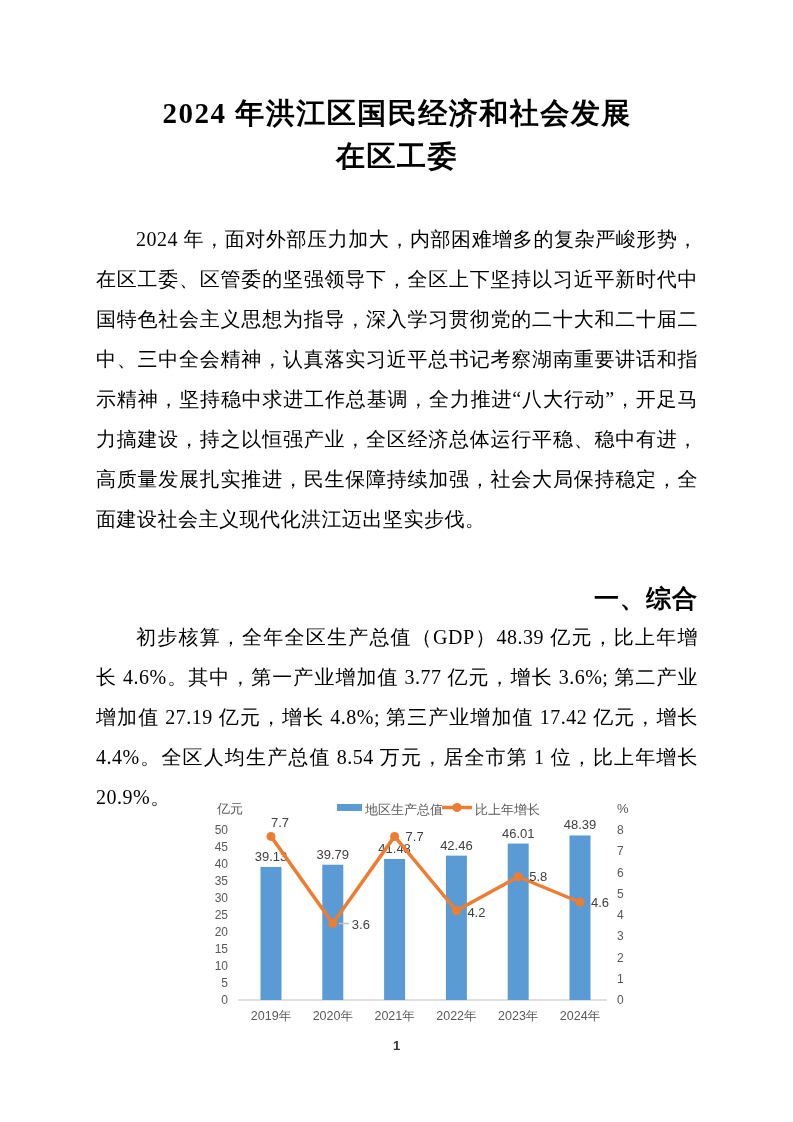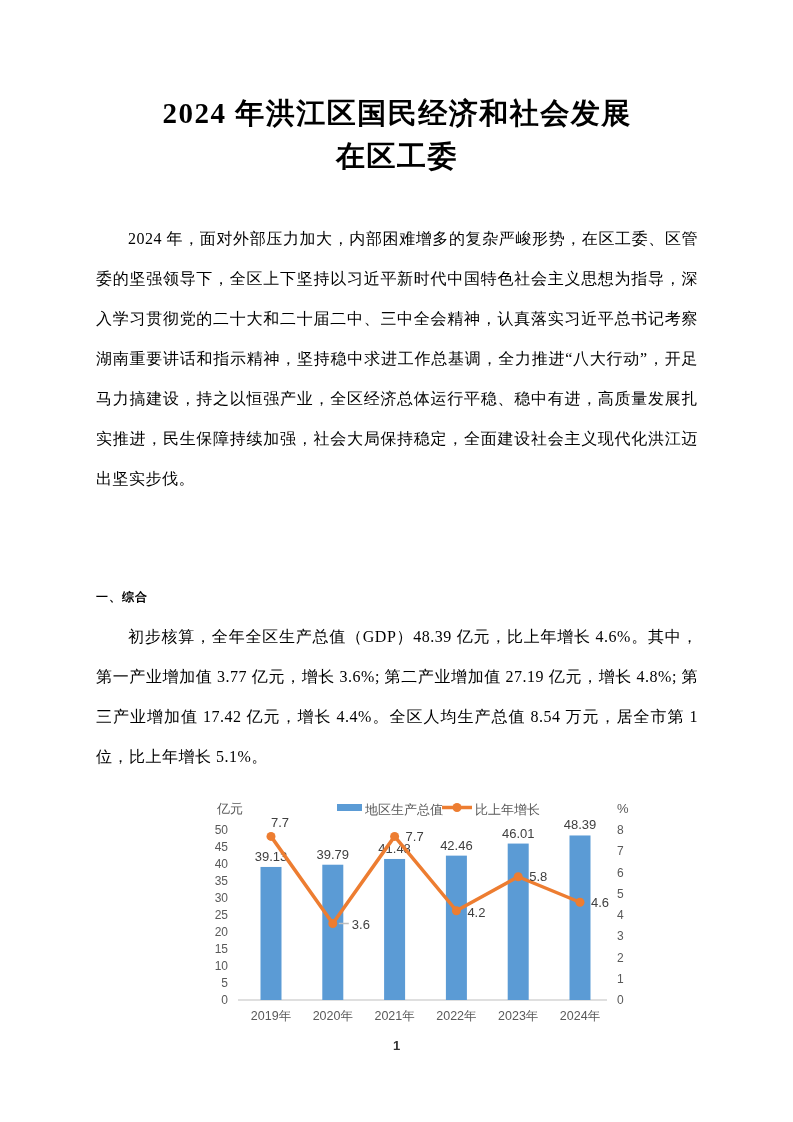--- a/index.html
+++ b/index.html
@@ -11,30 +11,30 @@
     font-family:"Liberation Serif","DejaVu Serif",serif;
     color:#000000;
   }
   .doc-title{
     position:absolute;top:92px;left:96px;width:602px;
     text-align:center;font-weight:bold;
     font-size:29px;line-height:43px;letter-spacing:1.5px;
   }
   .body-para{
     position:absolute;left:96px;width:602px;
-    font-size:16px;line-height:40px;
+    font-size:20px;line-height:40px;
     text-align:justify;text-justify:inter-ideograph;
     text-indent:2em;letter-spacing:0.5px;
   }
   .para-1{top:219px;}
   .para-2{top:617px;}
   .section-heading{
     position:absolute;top:578px;left:96px;width:602px;
-    text-align:left;font-weight:bold;font-size:12px;line-height:40px;
-    font-family:Liberation Mono, monospace;
+    text-align:right;font-weight:bold;font-size:25px;line-height:40px;
+    font-family:Liberation Sans, sans-serif;
     letter-spacing:1px;
   }
   .chart-wrap{
     position:absolute;top:792px;left:198px;width:460px;height:250px;
   }
   .chart-wrap svg text{
     font-family:"Liberation Sans","DejaVu Sans",sans-serif;
   }
   .page-number{
     position:absolute;top:1038px;left:0;width:793px;
@@ -50,21 +50,21 @@
 
   <div class="doc-title">
     <div>2024 年洪江区国民经济和社会发展</div>
     <div>在区工委</div>
   </div>
 
   <div class="body-para para-1">2024 年，面对外部压力加大，内部困难增多的复杂严峻形势，在区工委、区管委的坚强领导下，全区上下坚持以习近平新时代中国特色社会主义思想为指导，深入学习贯彻党的二十大和二十届二中、三中全会精神，认真落实习近平总书记考察湖南重要讲话和指示精神，坚持稳中求进工作总基调，全力推进“八大行动”，开足马力搞建设，持之以恒强产业，全区经济总体运行平稳、稳中有进，高质量发展扎实推进，民生保障持续加强，社会大局保持稳定，全面建设社会主义现代化洪江迈出坚实步伐。</div>
 
   <div class="section-heading">一、综合</div>
 
-  <div class="body-para para-2">初步核算，全年全区生产总值（GDP）48.39 亿元，比上年增长 4.6%。其中，第一产业增加值 3.77 亿元，增长 3.6%; 第二产业增加值 27.19 亿元，增长 4.8%; 第三产业增加值 17.42 亿元，增长 4.4%。全区人均生产总值 8.54 万元，居全市第 1 位，比上年增长 5.1%。</div>
+  <div class="body-para para-2">初步核算，全年全区生产总值（GDP）48.39 亿元，比上年增长 4.6%。其中，第一产业增加值 3.77 亿元，增长 3.6%; 第二产业增加值 27.19 亿元，增长 4.8%; 第三产业增加值 17.42 亿元，增长 4.4%。全区人均生产总值 8.54 万元，居全市第 1 位，比上年增长 20.9%。</div>
 
   <div class="chart-wrap">
     <svg id="chart-svg" width="460" height="250" viewBox="0 0 460 250">
         <text x="19" y="21" font-size="13" fill="#595959">亿元</text>
         <text x="419" y="21" font-size="13" fill="#595959">%</text>
         <rect x="139" y="12" width="25" height="7" fill="#5B9BD5"></rect>
         <text x="167" y="22" font-size="13" fill="#595959">地区生产总值</text>
         <line x1="244" y1="15.5" x2="274" y2="15.5" stroke="#ED7D31" stroke-width="3.5"></line>
         <circle cx="259" cy="15.5" r="4.5" fill="#ED7D31"></circle>
         <text x="277" y="22" font-size="13" fill="#595959">比上年增长</text>

